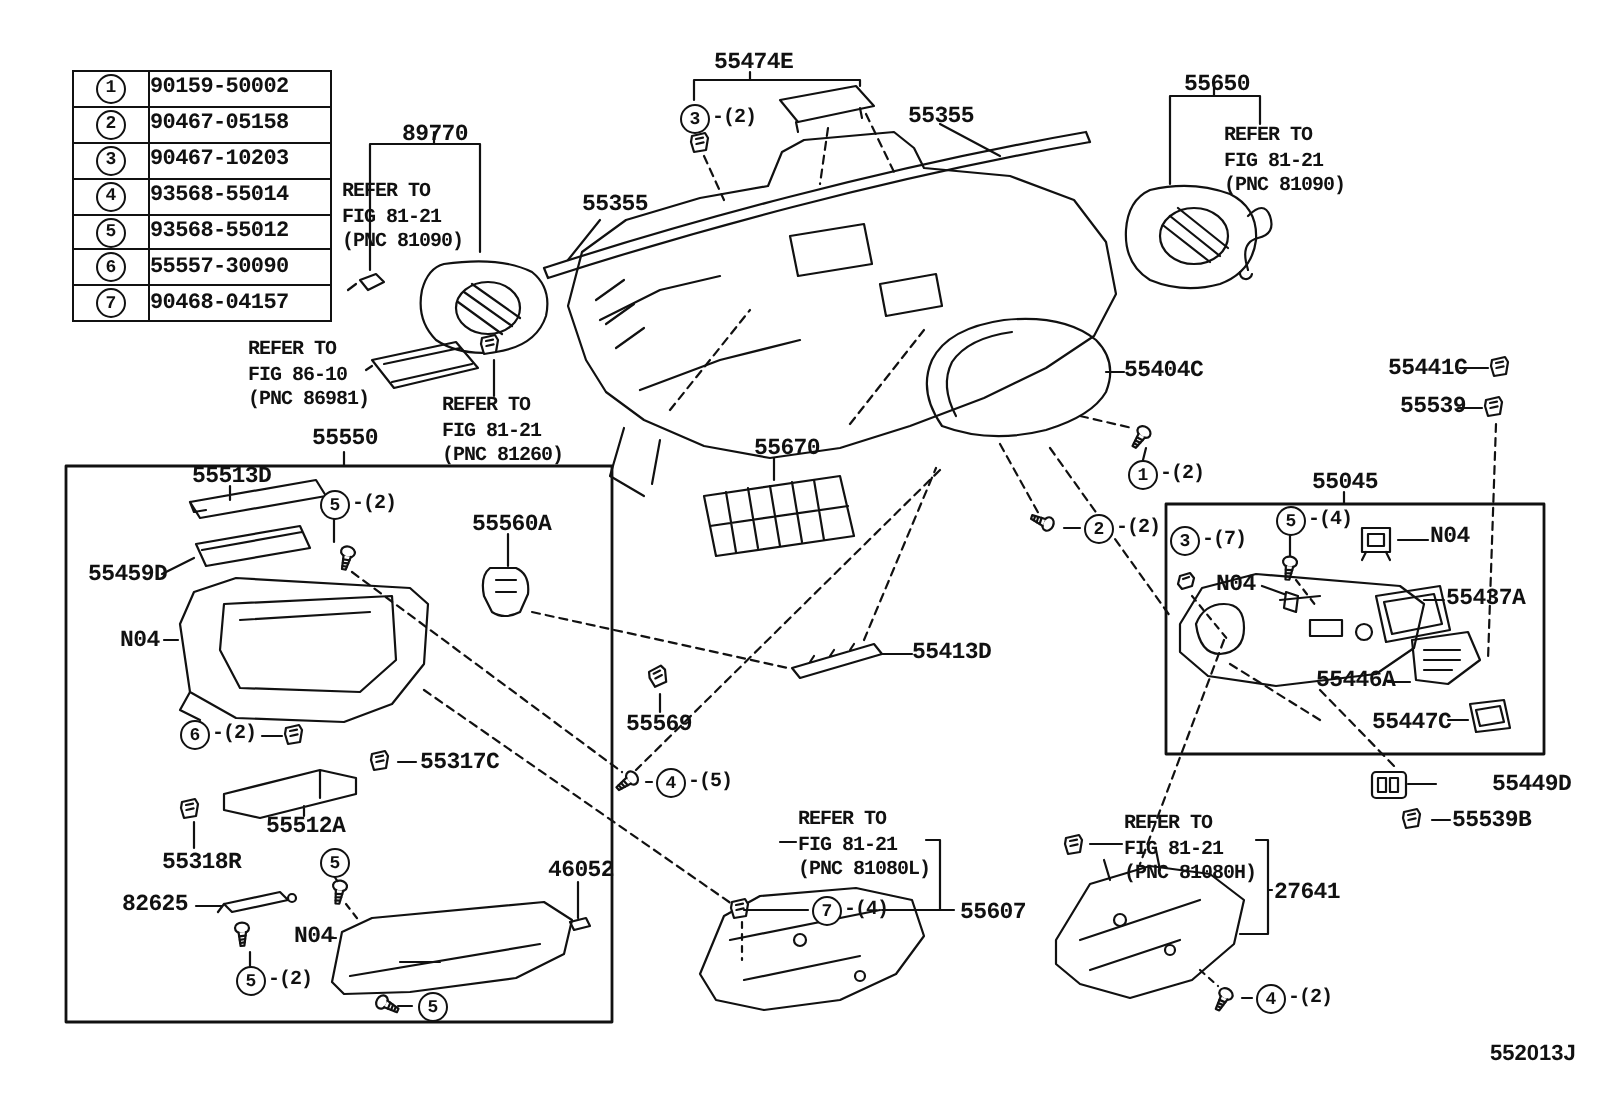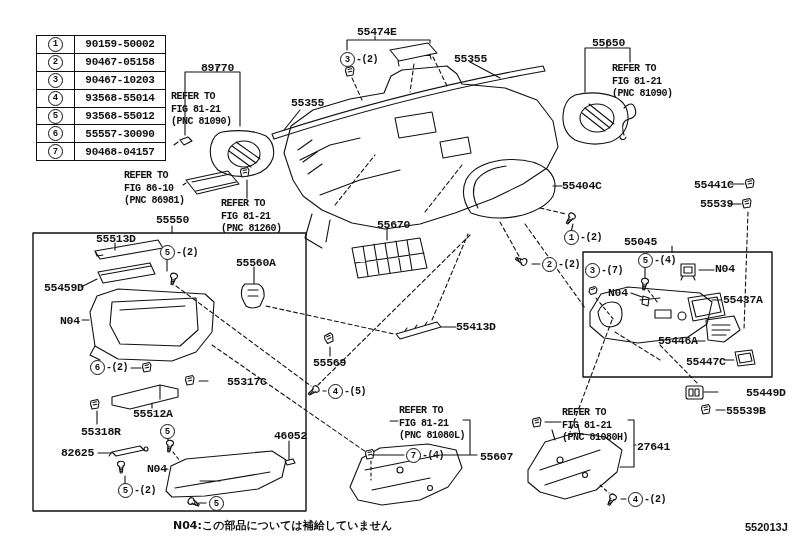--- a/index.html
+++ b/index.html
@@ -12,21 +12,21 @@
          color:#111;white-space:nowrap;letter-spacing:-0.5px;}
   .refer span{display:block;}
   .callout{position:absolute;display:flex;align-items:center;gap:1px;}
   .cc{width:13px;height:13px;border:1.4px solid #111;border-radius:50%;background:#fff;
       display:flex;align-items:center;justify-content:center;
       font:700 9px "Liberation Mono",monospace;flex:0 0 auto;}
   .cq{font:700 10px "Liberation Mono",monospace;letter-spacing:-0.5px;}
   table.legend{position:absolute;left:36px;top:35px;border-collapse:collapse;background:#fff;}
   table.legend td{border:1.4px solid #111;height:16.9px;padding:0;}
   td.cell-num{width:37px;text-align:center;}
-  td.cell-part{width:90px;text-align:center;font:700 11px "Liberation Mono",monospace;
+  td.cell-part{width:90px;text-align:left;font:700 11px "Liberation Mono",monospace;
                letter-spacing:-0.3px;padding:0 3px;}
   .circ{width:13px;height:13px;border:1.3px solid #111;border-radius:50%;margin:0 auto;
         display:flex;align-items:center;justify-content:center;
         font:700 9px "Liberation Mono",monospace;}
   .note{position:absolute;font:700 11px "DejaVu Sans",sans-serif;color:#111;white-space:nowrap;}
   .code{position:absolute;font:600 11px "Liberation Sans",sans-serif;color:#111;}
 </style>
 </head>
 <body>
 
@@ -318,26 +318,26 @@
     </tbody>
   </table>
 
   <div class="plabel" style="left:357px;top:25px">55474E</div>
   <div class="plabel" style="left:201px;top:61px">89770</div>
   <div class="plabel" style="left:291px;top:96px">55355</div>
   <div class="plabel" style="left:454px;top:52px">55355</div>
   <div class="plabel" style="left:592px;top:36px">55650</div>
   <div class="plabel" style="left:156px;top:213px">55550</div>
   <div class="plabel" style="left:562px;top:179px">55404C</div>
-  <div class="plabel" style="left:624px;top:235px">55045</div>
+  <div class="plabel" style="left:656px;top:235px">55045</div>
   <div class="plabel" style="left:96px;top:232px">55513D</div>
   <div class="plabel" style="left:44px;top:281px">55459D</div>
   <div class="plabel" style="left:60px;top:314px">N04</div>
   <div class="plabel" style="left:236px;top:256px">55560A</div>
-  <div class="plabel" style="left:227px;top:375px">55317C</div>
+  <div class="plabel" style="left:210px;top:375px">55317C</div>
   <div class="plabel" style="left:133px;top:407px">55512A</div>
   <div class="plabel" style="left:81px;top:425px">55318R</div>
   <div class="plabel" style="left:61px;top:446px">82625</div>
   <div class="plabel" style="left:147px;top:462px">N04</div>
   <div class="plabel" style="left:274px;top:429px">46052</div>
   <div class="plabel" style="left:313px;top:356px">55569</div>
   <div class="plabel" style="left:456px;top:320px">55413D</div>
   <div class="plabel" style="left:377px;top:218px">55670</div>
   <div class="plabel" style="left:480px;top:450px">55607</div>
   <div class="plabel" style="left:637px;top:440px">27641</div>
@@ -428,16 +428,15 @@
     </div>
   <div class="callout" style="left:638px;top:253px">
       <span class="cc">5</span>
       <span class="cq">-(4)</span>
     </div>
   <div class="callout" style="left:628px;top:492px">
       <span class="cc">4</span>
       <span class="cq">-(2)</span>
     </div>
 
-  <div class="note" style="left:173px;top:518px">N04:この部品については補給していません</div>
   <div class="code" style="left:745px;top:521px">552013J</div>
 
 </div>
 
 </body></html>

